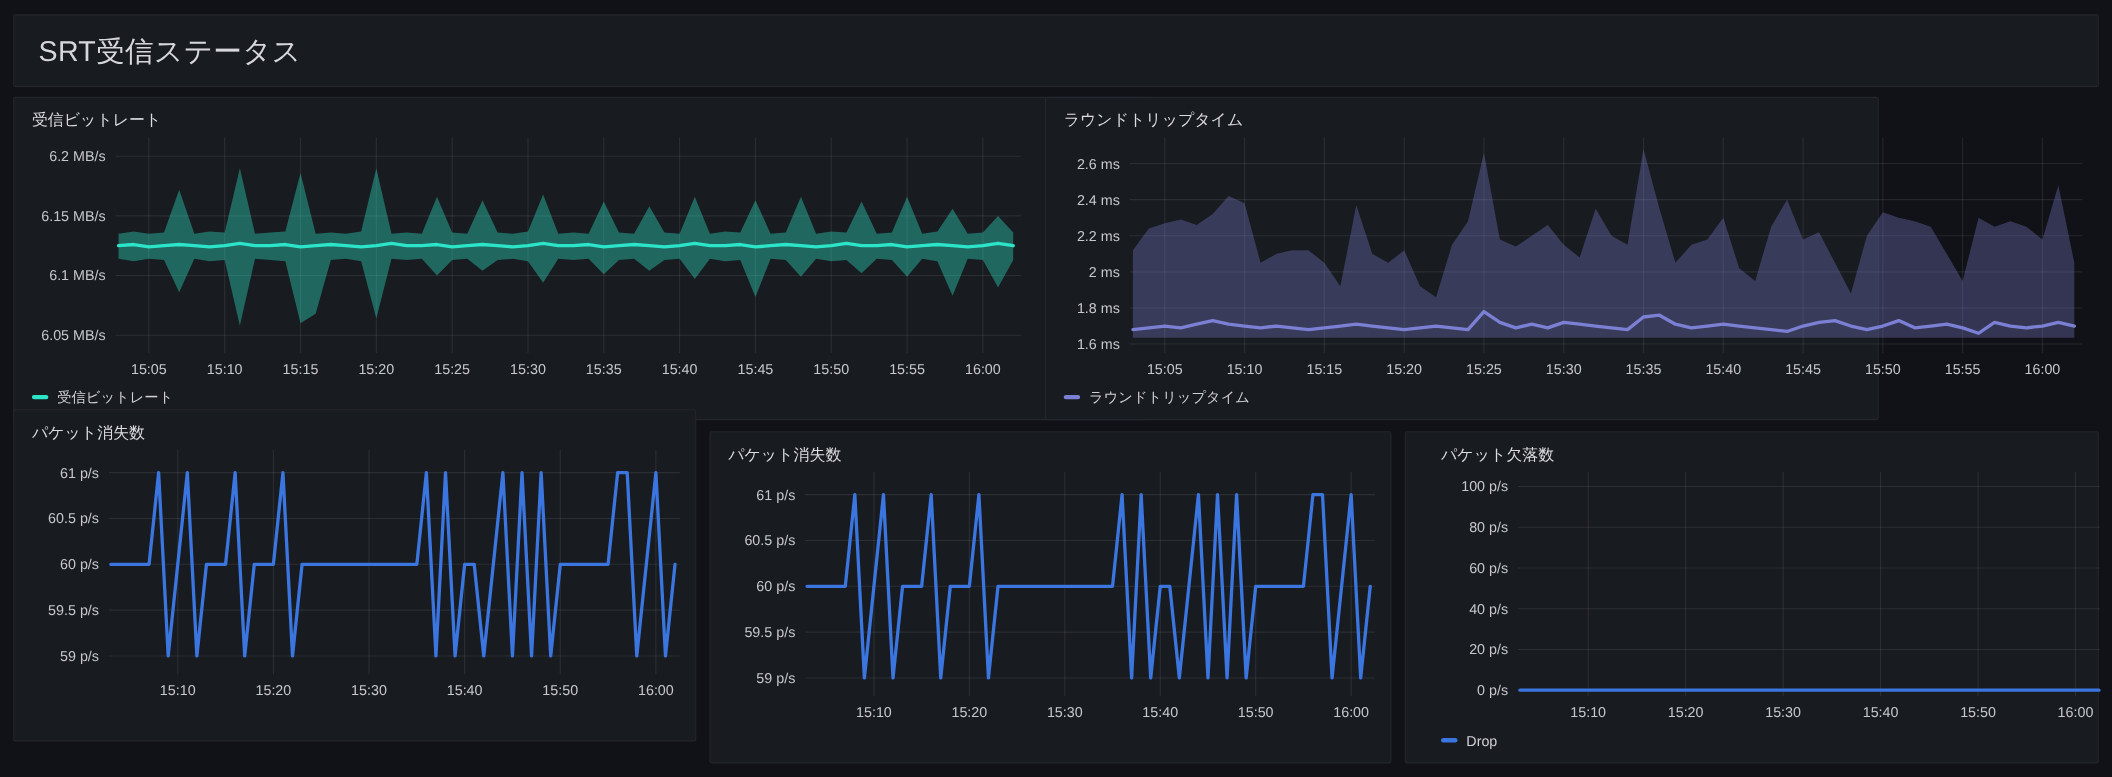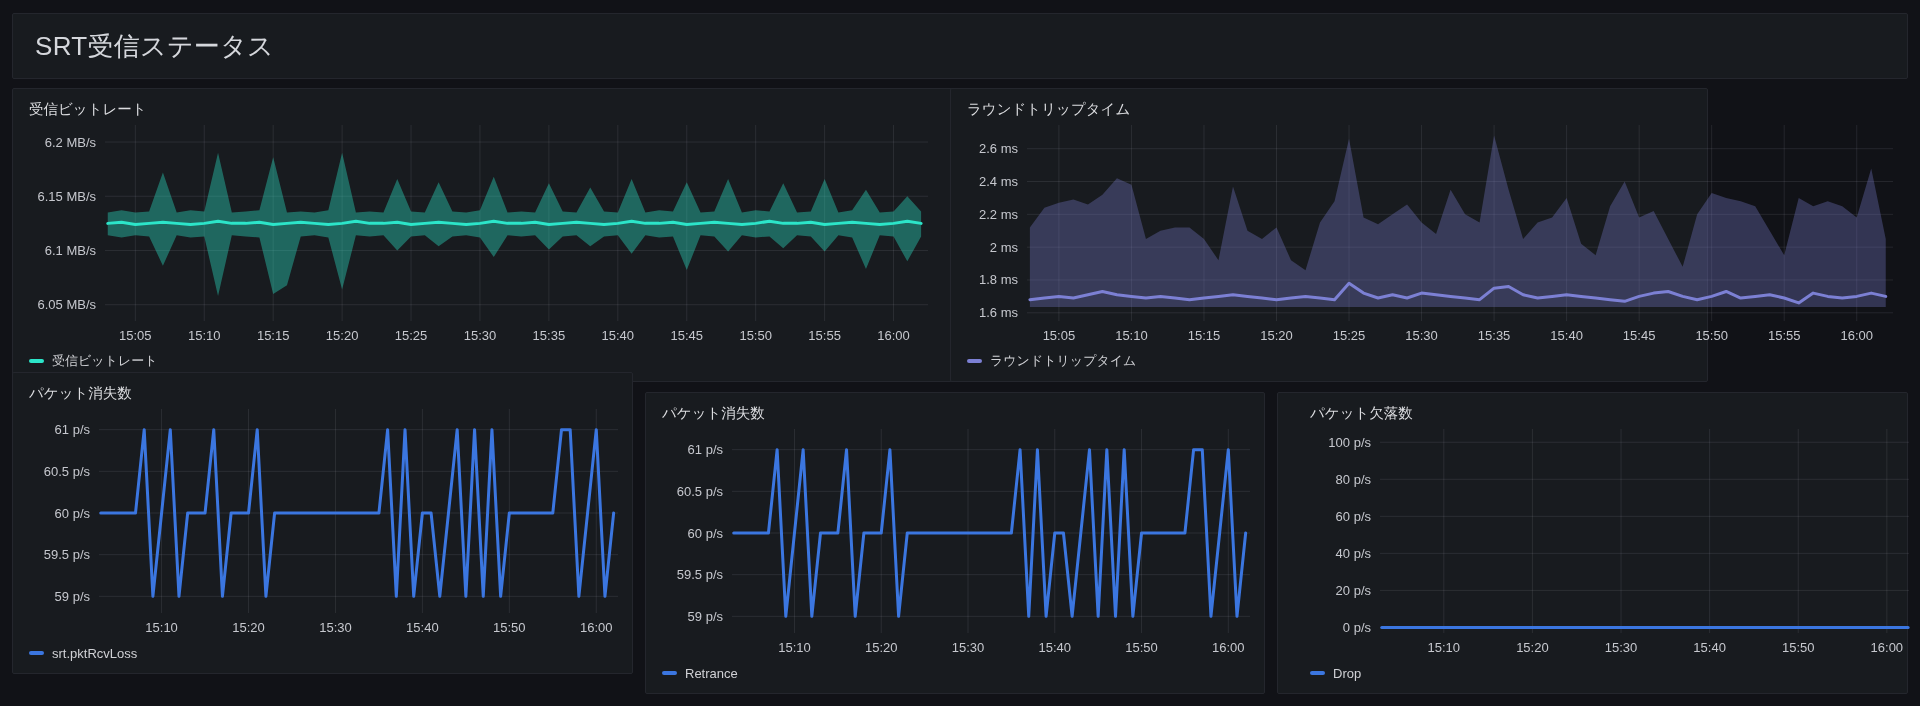--- a/index.html
+++ b/index.html
@@ -152,26 +152,20 @@
           <text x="77" y="154.16666666666657" text-anchor="end">59.5 p/s</text>
           <line x1="86" y1="108" x2="605" y2="108" stroke="rgba(204,204,220,0.11)"></line>
           <text x="77" y="112.5" text-anchor="end">60 p/s</text>
           <line x1="86" y1="66.33333333333343" x2="605" y2="66.33333333333343" stroke="rgba(204,204,220,0.11)"></line>
           <text x="77" y="70.83333333333343" text-anchor="end">60.5 p/s</text>
           <line x1="86" y1="24.666666666666863" x2="605" y2="24.666666666666863" stroke="rgba(204,204,220,0.11)"></line>
           <text x="77" y="29.166666666666863" text-anchor="end">61 p/s</text>
           <polyline points="87.73869346733669,108 96.4321608040201,108 105.12562814070353,108 113.81909547738694,108 122.51256281407035,108 131.20603015075378,24.666666666666863 139.89949748743717,191.33333333333312 148.5929648241206,108 157.286432160804,24.666666666666863 165.97989949748745,191.33333333333312 174.67336683417085,108 183.36683417085425,108 192.0603015075377,108 200.7537688442211,24.666666666666863 209.4472361809045,191.33333333333312 218.14070351758792,108 226.83417085427132,108 235.52763819095475,108 244.22110552763817,24.666666666666863 252.91457286432157,191.33333333333312 261.608040201005,108 270.3015075376884,108 278.9949748743718,108 287.68844221105525,108 296.3819095477387,108 305.0753768844221,108 313.7688442211055,108 322.46231155778895,108 331.15577889447235,108 339.8492462311558,108 348.54271356783914,108 357.2361809045226,108 365.92964824120605,108 374.62311557788945,24.666666666666863 383.3165829145729,191.33333333333312 392.0100502512563,24.666666666666863 400.7035175879397,191.33333333333312 409.39698492462315,108 418.09045226130655,108 426.78391959798995,191.33333333333312 435.4773869346734,108 444.1708542713568,24.666666666666863 452.8643216080402,191.33333333333312 461.55778894472365,24.666666666666863 470.25125628140705,191.33333333333312 478.94472361809045,24.666666666666863 487.6381909547739,191.33333333333312 496.3316582914573,108 505.0251256281407,108 513.7185929648242,108 522.4120603015076,108 531.105527638191,108 539.7989949748744,108 548.4924623115578,24.666666666666863 557.1859296482412,24.666666666666863 565.8793969849246,191.33333333333312 574.572864321608,108 583.2663316582914,24.666666666666863 591.9597989949749,191.33333333333312 600.6532663316583,108" fill="none" stroke="#3b76e0" stroke-width="3" stroke-linejoin="round" stroke-linecap="round"></polyline>
         </svg>
       </div>
-    <div class="legend">
-      <span class="legend-item">
-        <i class="legend-marker" style="background: rgb(59, 118, 224);"></i>
-        <span class="legend-label">srt.pktRcvLoss</span>
-      </span>
-    </div>
   </section>
 
   <section class="panel" id="panel-retrans">
     <div class="panel-title">パケット消失数</div>
     <div class="chart">
         <svg width="618" height="234" viewBox="0 0 618 234">
           <line x1="148.47236180904522" y1="4" x2="148.47236180904522" y2="208" stroke="rgba(204,204,220,0.11)"></line>
           <text x="148.47236180904522" y="227" text-anchor="middle">15:10</text>
           <line x1="235.23953098827468" y1="4" x2="235.23953098827468" y2="208" stroke="rgba(204,204,220,0.11)"></line>
           <text x="235.23953098827468" y="227" text-anchor="middle">15:20</text>
@@ -189,26 +183,20 @@
           <text x="77" y="154.16666666666657" text-anchor="end">59.5 p/s</text>
           <line x1="86" y1="108" x2="604" y2="108" stroke="rgba(204,204,220,0.11)"></line>
           <text x="77" y="112.5" text-anchor="end">60 p/s</text>
           <line x1="86" y1="66.33333333333343" x2="604" y2="66.33333333333343" stroke="rgba(204,204,220,0.11)"></line>
           <text x="77" y="70.83333333333343" text-anchor="end">60.5 p/s</text>
           <line x1="86" y1="24.666666666666863" x2="604" y2="24.666666666666863" stroke="rgba(204,204,220,0.11)"></line>
           <text x="77" y="29.166666666666863" text-anchor="end">61 p/s</text>
           <polyline points="87.73534338358459,108 96.41206030150754,108 105.08877721943048,108 113.76549413735344,108 122.44221105527637,108 131.11892797319933,24.666666666666863 139.79564489112227,191.33333333333312 148.47236180904522,108 157.14907872696818,24.666666666666863 165.82579564489112,191.33333333333312 174.50251256281405,108 183.179229480737,108 191.85594639865997,108 200.5326633165829,24.666666666666863 209.20938023450586,191.33333333333312 217.8860971524288,108 226.56281407035175,108 235.23953098827468,108 243.91624790619764,24.666666666666863 252.59296482412057,191.33333333333312 261.26968174204353,108 269.94639865996646,108 278.6231155778894,108 287.2998324958123,108 295.9765494137353,108 304.6532663316583,108 313.32998324958123,108 322.00670016750416,108 330.6834170854271,108 339.3601340033501,108 348.036850921273,108 356.71356783919595,108 365.39028475711893,108 374.0670016750419,24.666666666666863 382.74371859296485,191.33333333333312 391.4204355108878,24.666666666666863 400.0971524288107,191.33333333333312 408.7738693467337,108 417.45058626465664,108 426.12730318257957,191.33333333333312 434.80402010050256,108 443.4807370184255,24.666666666666863 452.1574539363484,191.33333333333312 460.83417085427135,24.666666666666863 469.51088777219434,191.33333333333312 478.18760469011727,24.666666666666863 486.8643216080402,191.33333333333312 495.54103852596313,108 504.2177554438861,108 512.894472361809,108 521.5711892797319,108 530.247906197655,108 538.9246231155779,108 547.6013400335008,24.666666666666863 556.2780569514238,24.666666666666863 564.9547738693468,191.33333333333312 573.6314907872697,108 582.3082077051927,24.666666666666863 590.9849246231156,191.33333333333312 599.6616415410385,108" fill="none" stroke="#3b76e0" stroke-width="3" stroke-linejoin="round" stroke-linecap="round"></polyline>
         </svg>
       </div>
-    <div class="legend">
-      <span class="legend-item">
-        <i class="legend-marker" style="background: rgb(59, 118, 224);"></i>
-        <span class="legend-label">Retrance</span>
-      </span>
-    </div>
   </section>
 
   <section class="panel" id="panel-drop">
     <div class="panel-title">パケット欠落数</div>
     <div class="chart">
         <svg width="629" height="234" viewBox="0 0 629 234">
           <line x1="149.79899497487438" y1="4" x2="149.79899497487438" y2="208" stroke="rgba(204,204,220,0.11)"></line>
           <text x="149.79899497487438" y="227" text-anchor="middle">15:10</text>
           <line x1="238.4087102177554" y1="4" x2="238.4087102177554" y2="208" stroke="rgba(204,204,220,0.11)"></line>
           <text x="238.4087102177554" y="227" text-anchor="middle">15:20</text>

